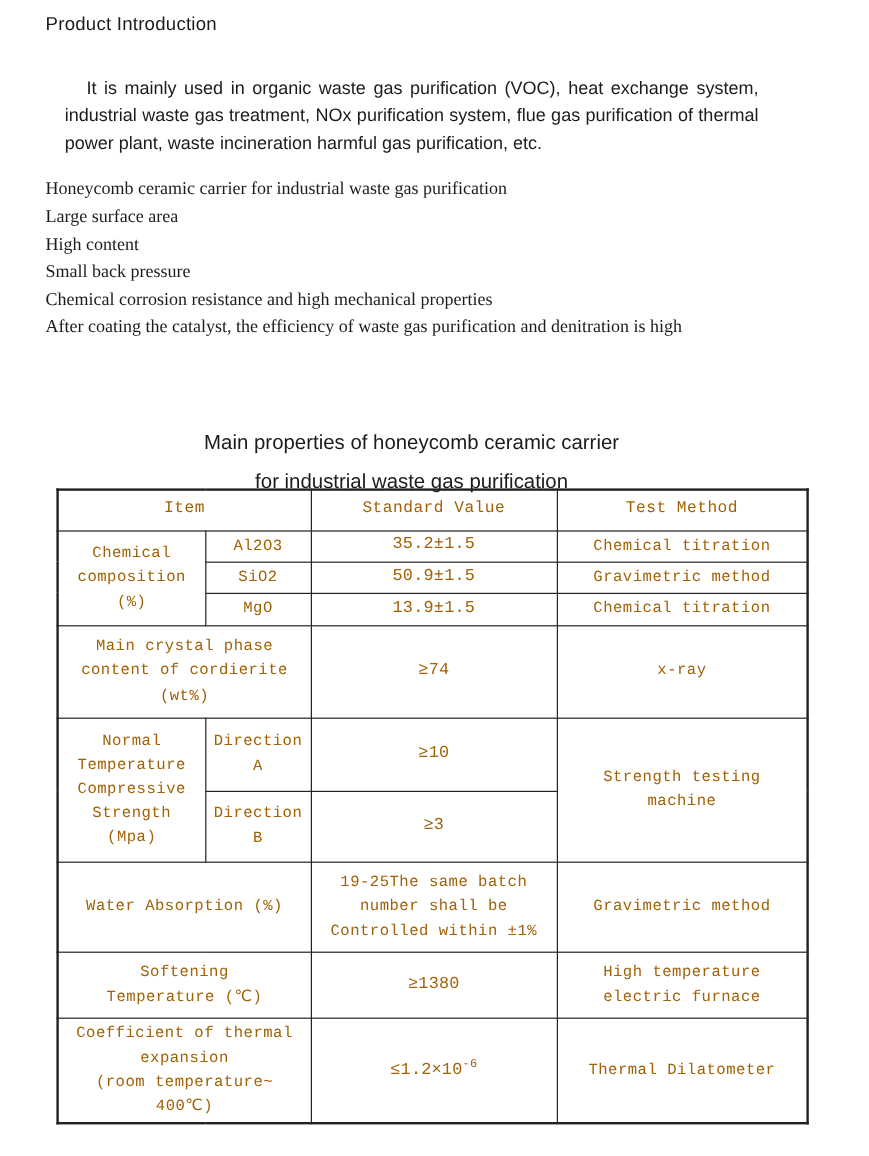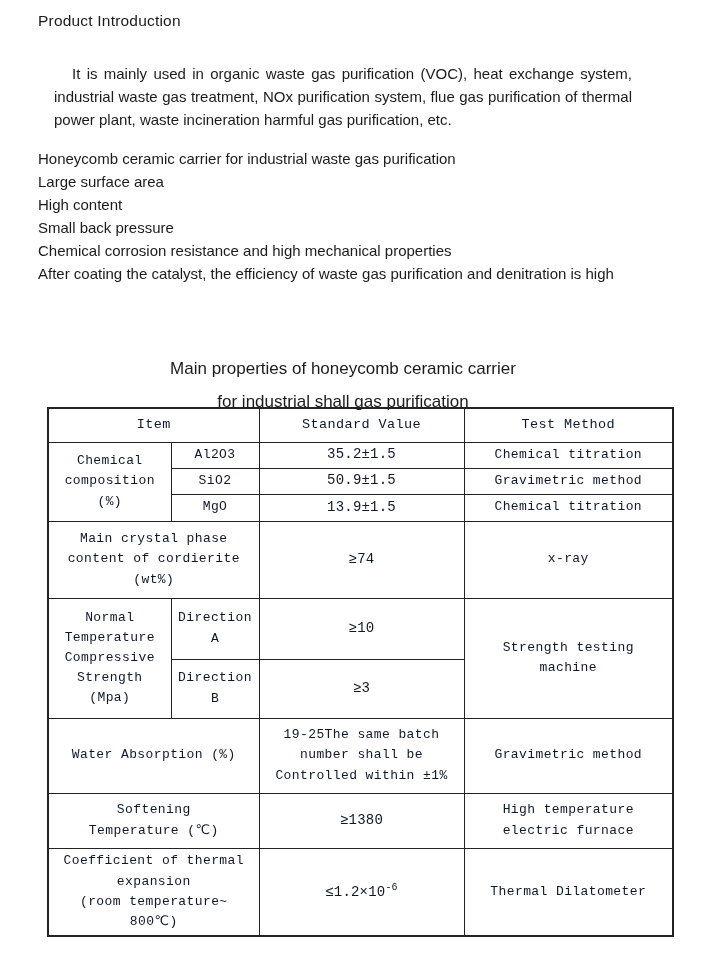--- a/index.html
+++ b/index.html
@@ -9,31 +9,31 @@
   }
   .heading {
     position:absolute; left:38px; top:12px;
     font-size:15.5px; font-weight:400; letter-spacing:0.2px;
   }
   .textcol {
     position:absolute; left:38px; top:46px; width:610px;
     font-size:15px; line-height:23px;
   }
   .intro { margin:16px; text-align:justify; text-indent:18px; }
-  .feature { margin:0; }
+  .feature { margin:0;font-family:Liberation Serif, serif; }
   .feature.justify { text-align:justify; }
   .titleblock {
     position:absolute; left:38px; top:352px; width:610px;
     text-align:center; font-size:17px; line-height:33px;
   }
   table.proptable {
     position:absolute; left:47px; top:407px; width:625px;
     border-collapse:collapse; table-layout:fixed;
     font-family:"Liberation Mono","DejaVu Sans Mono","DejaVu Sans",monospace;
-    font-size:13px; color:#0f172a; border:2px solid #222;
+    font-size:13px; color:#a16207; border:2px solid #222;
   }
   .proptable th, .proptable td {
     border:1px solid #222; padding:1px 2px;
     text-align:center; vertical-align:middle;
     white-space:pre-line; font-weight:normal;
     letter-spacing:0.4px; line-height:1.55;
   }
   .proptable th { font-size:13.5px; }
   .proptable td.val { font-size:14px; letter-spacing:0.2px; }
   .proptable sup { font-size:10px; }
@@ -50,21 +50,21 @@
     <p class="feature">Honeycomb ceramic carrier for industrial waste gas purification</p>
     <p class="feature">Large surface area</p>
     <p class="feature">High content</p>
     <p class="feature">Small back pressure</p>
     <p class="feature">Chemical corrosion resistance and high mechanical properties</p>
     <p class="feature justify">After coating the catalyst, the efficiency of waste gas purification and denitration is high</p>
   </div>
 
   <div class="titleblock">
     <div>Main properties of honeycomb ceramic carrier</div>
-    <div>for industrial shall gas purification</div>
+    <div>for industrial waste gas purification</div>
   </div>
 
   <table class="proptable">
     <colgroup>
       <col style="width:123px">
         <col style="width:88px">
         <col style="width:205px">
         <col style="width:209px">
     </colgroup>
     <tbody>
@@ -126,20 +126,20 @@
       <td colspan="2">Softening
 Temperature (℃)</td>
       <td class="val">≥1380</td>
       <td>High temperature
 electric furnace</td>
     </tr>
     <tr style="height:88px">
       <td colspan="2">Coefficient of thermal
 expansion
 (room temperature~
-800℃)</td>
+400℃)</td>
       <td class="val"><span>≤1.2×10</span><sup>-6</sup></td>
       <td>Thermal Dilatometer</td>
     </tr>
   </tbody>
     </table>
 
 </div>
 
 </body></html>

